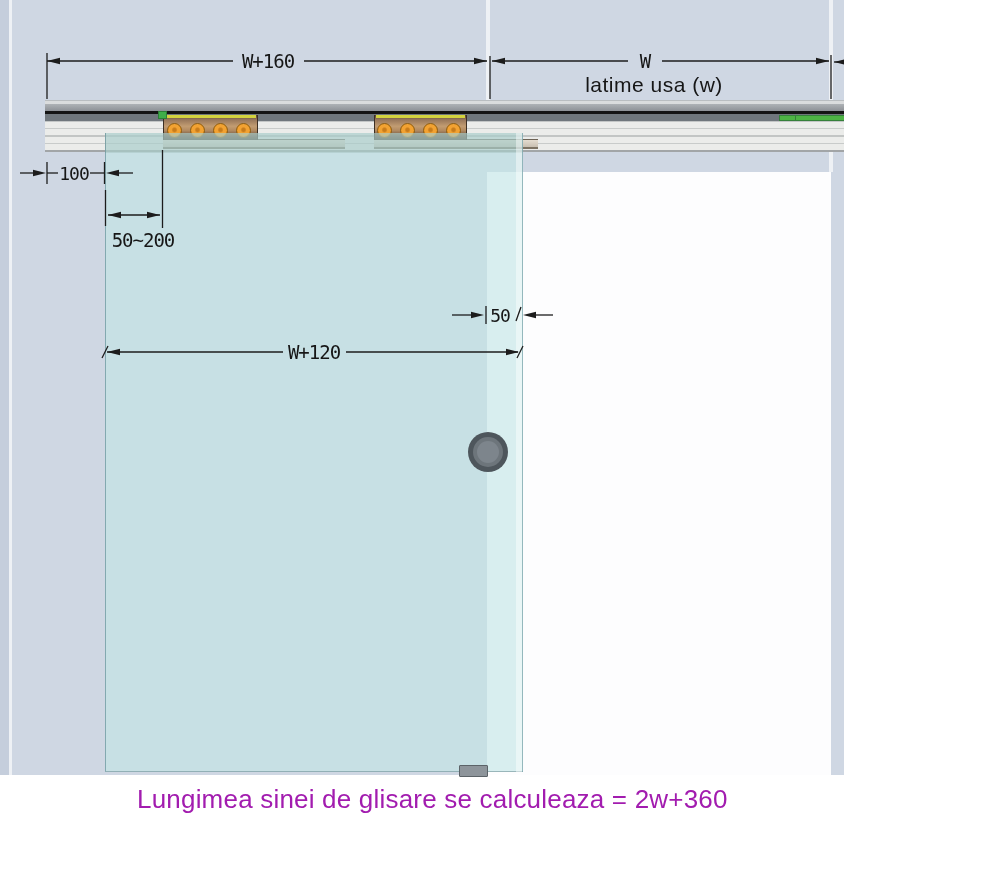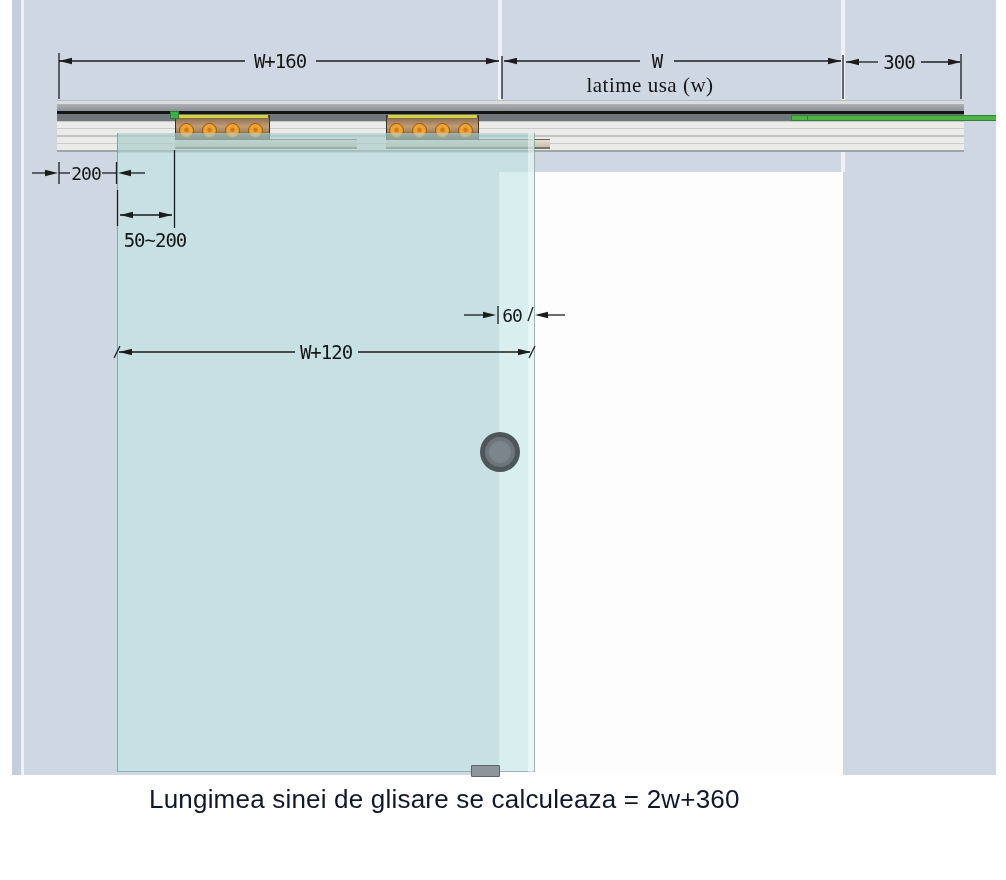--- a/index.html
+++ b/index.html
@@ -1,17 +1,17 @@
 <!DOCTYPE html>
 <html><head>
 <meta charset="utf-8">
 <style>
   html,body{margin:0;padding:0;background:#ffffff;}
-  .scene{position:relative;width:984px;height:880px;background:#ffffff;overflow:hidden;
-         font-family:"Liberation Sans",sans-serif;margin-left:12px;}
+  .scene{position:relative;width:844px;height:880px;background:#ffffff;overflow:hidden;
+         font-family:"Liberation Sans",sans-serif;}
   .abs{position:absolute;}
 
   
   .wall-bg{left:0;top:0;width:1006px;height:775px;background:#cfd7e3;}
   .wall-left-strip{left:0;top:0;width:9px;height:775px;background:#c5cedc;}
   .wall-left-corner{left:9px;top:0;width:3px;height:775px;background:#eef1f5;}
   .opening-white{left:487px;top:172px;width:344px;height:603px;background:#fdfdfe;}
   .corner-line-mid{left:486px;top:0;width:4px;height:100px;background:#eef1f5;}
   .corner-line-right{left:829px;top:0;width:4px;height:172px;background:#eef1f5;}
 
@@ -65,29 +65,29 @@
   .floor-guide{left:459px;top:765px;width:29px;height:12px;background:#8e959b;
     border:1px solid #5c6368;box-sizing:border-box;border-radius:1px;}
 
   
   .dims-svg{left:0;top:0;width:1006px;height:880px;pointer-events:none;}
   .dlab{position:absolute;transform:translate(-50%,-50%);white-space:nowrap;color:#161616;
         font-family:"DejaVu Sans Mono","Liberation Mono",monospace;font-size:19px;letter-spacing:-1px;}
   .dlab-small{font-size:18px;}
   .l-wplus160{left:268px;top:61px;}
   .l-w{left:645px;top:61px;}
-  .l-latime{left:638px;top:85px;font-family:Liberation Serif, serif;font-size:21px;letter-spacing:0.5px;text-align:center;}
+  .l-latime{left:654px;top:85px;font-family:Liberation Sans, sans-serif;font-size:21px;letter-spacing:0.5px;text-align:center;}
   .l-200{left:887px;top:62px;}
   .l-100{left:74px;top:173px;}
   .l-50100{left:143px;top:240px;}
   .l-60{left:500px;top:315px;}
   .l-wplus120{left:314px;top:352px;}
 
   
-  .formula{left:137px;color:#0f172a;font-size:26px;font-family:"Liberation Sans",sans-serif;letter-spacing:0.2px;}
+  .formula{left:137px;color:#a21caf;font-size:26px;font-family:"Liberation Sans",sans-serif;letter-spacing:0.2px;}
   .formula1{top:784px;}
   .formula2{top:830px;}
 </style>
 </head>
 <body>
 
 <div class="scene">
 
   <div class="abs wall-bg"></div>
   <div class="abs wall-left-strip"></div>
@@ -191,20 +191,20 @@
       <polygon points="523,315 536,311.8 536,318.2"></polygon>
       <polygon points="107,352 120,348.8 120,355.2"></polygon>
       <polygon points="519,352 506,348.8 506,355.2"></polygon>
     </g>
   </svg>
 
   <div class="dlab l-wplus160">W+160</div>
   <div class="dlab l-w">W</div>
   <div class="dlab l-latime">latime usa (w)</div>
   <div class="dlab l-200">300</div>
-  <div class="dlab dlab-small l-100">200</div>
+  <div class="dlab dlab-small l-100">100</div>
   <div class="dlab l-50100">50~200</div>
-  <div class="dlab dlab-small l-60">60</div>
+  <div class="dlab dlab-small l-60">50</div>
   <div class="dlab l-wplus120">W+120</div>
 
   <div class="abs formula formula1">Lungimea sinei de glisare se calculeaza = 2w+360</div>
 
 </div>
 
 </body></html>

